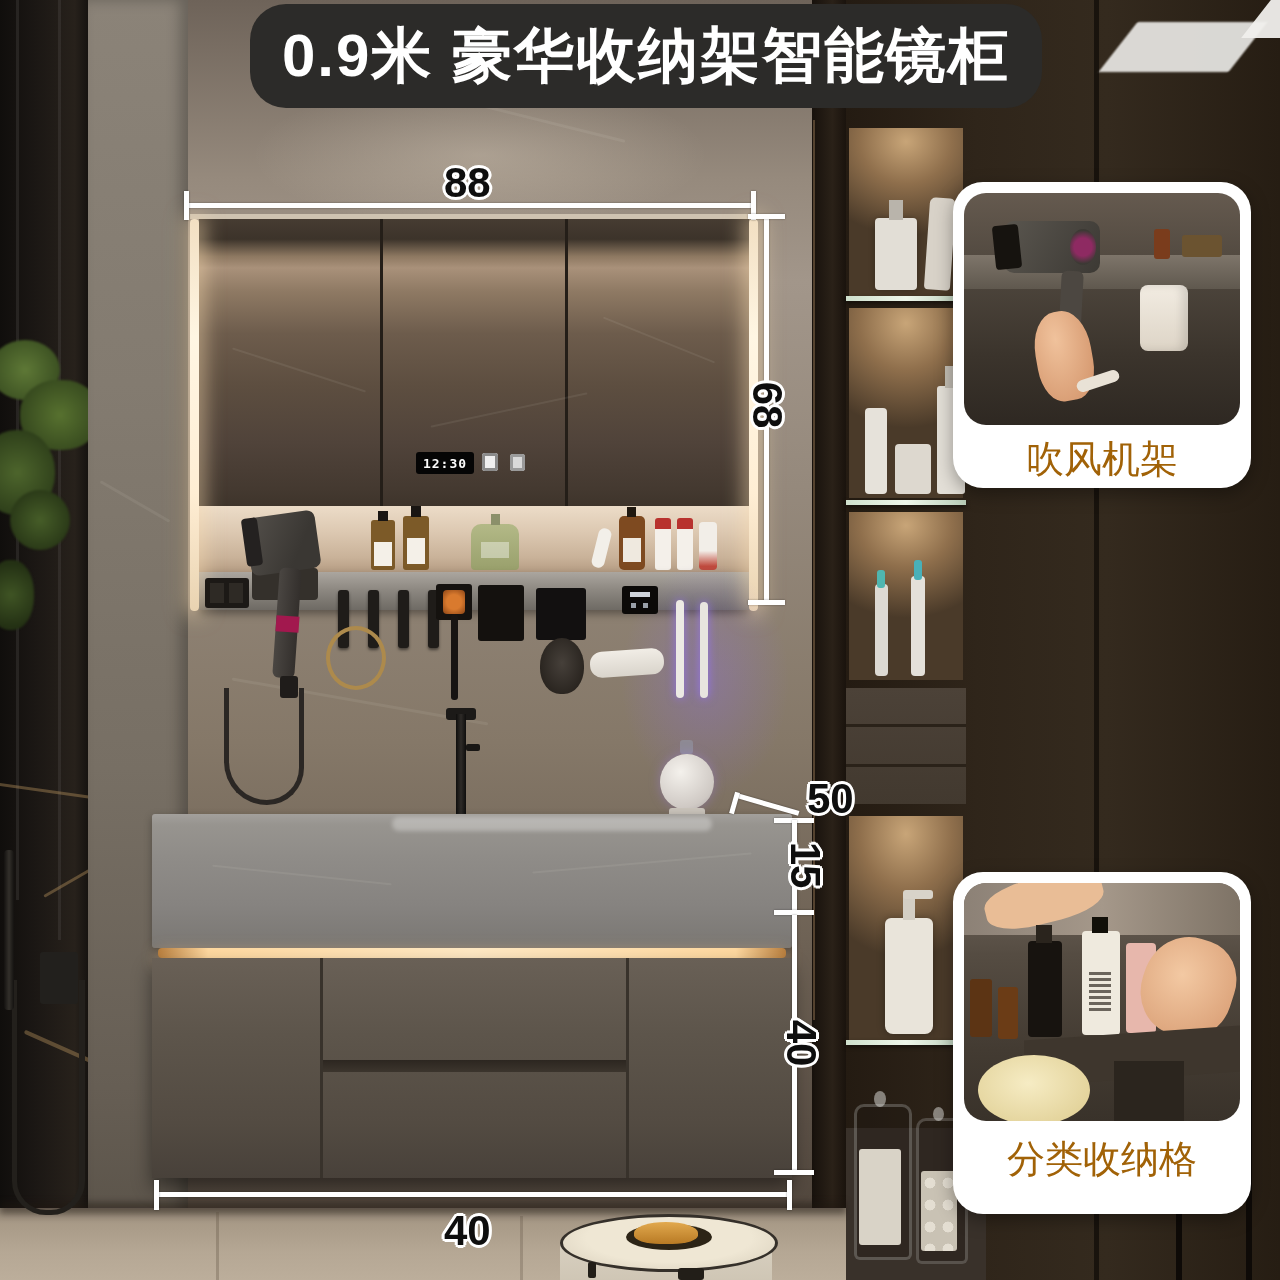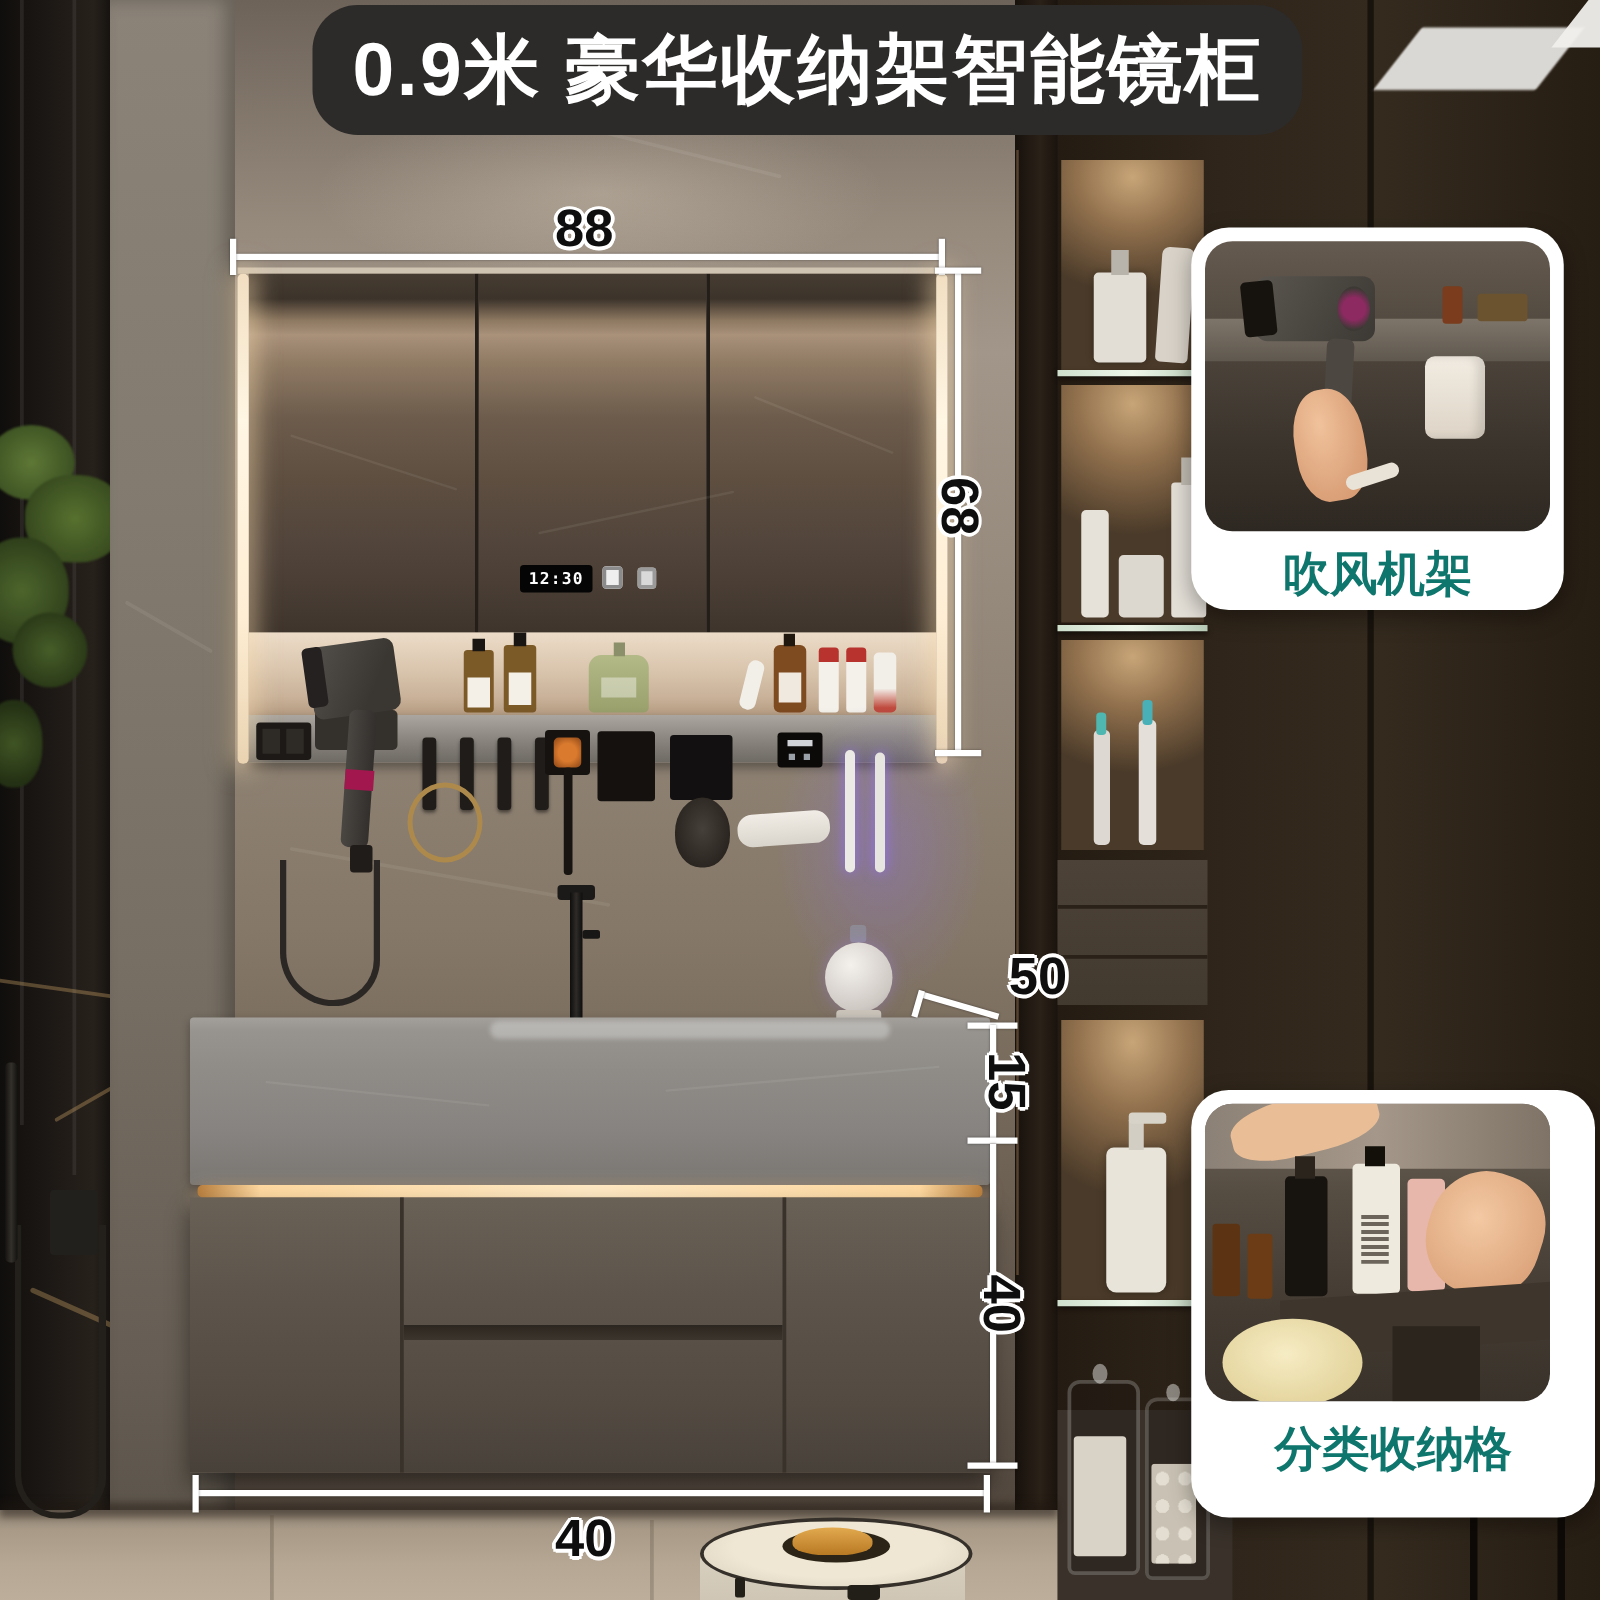--- a/index.html
+++ b/index.html
@@ -12,21 +12,21 @@
     text-shadow:-2px -2px 0 #fff,2px -2px 0 #fff,-2px 2px 0 #fff,2px 2px 0 #fff,
                 0 -3px 0 #fff,0 3px 0 #fff,-3px 0 0 #fff,3px 0 0 #fff;}
   .rot90{transform:rotate(90deg);transform-origin:center center;}
   
   .banner{left:250px;top:4px;width:792px;height:104px;background:#2c2b29;border-radius:36px;
           display:flex;align-items:center;justify-content:center;}
   .banner-text{color:#ffffff;font-size:60px;font-weight:bold;letter-spacing:2px;}
   
   .card{left:953px;width:298px;background:#ffffff;border-radius:30px;box-shadow:0 6px 18px rgba(0,0,0,.35);}
   .card-photo{position:absolute;left:11px;top:11px;width:276px;border-radius:22px;overflow:hidden;}
-  .card-label{position:absolute;left:0;width:100%;text-align:center;font-size:38px;font-weight:bold;color:#0f766e;}
+  .card-label{position:absolute;left:0;width:100%;text-align:center;font-size:38px;font-weight:normal;color:#a16207;}
   
   .door{top:0;height:287px;background:
     linear-gradient(180deg,#463c32 0%,#3c332a 7%,#8d7861 13%,#a9917a 17%,#8f7a64 25%,
                     #6d5c4c 40%,#5d4e40 58%,#50433a 78%,#443930 94%,#3e342b 100%);}
   .led-v{width:9px;background:linear-gradient(180deg,#f2dfc2,#fff6e3 30%,#ffeed4 70%,#e9d3b1);
          box-shadow:0 0 20px 5px rgba(255,225,180,.55);border-radius:4px;}
   .hook{width:11px;height:58px;background:#1f1c19;border-radius:3px;box-shadow:0 2px 3px rgba(0,0,0,.5);}
   .niche{left:3px;width:114px;background:
     radial-gradient(ellipse 90% 55% at 50% 8%,#c8a578 0%,#8f6f4c 45%,#4a3a29 100%);}
   .shelf-glass{left:0;width:120px;height:5px;background:linear-gradient(90deg,#cfe0cd,#eef6ea 50%,#b9cdb8);
@@ -266,21 +266,21 @@
   <div class="dim-label abs" style="left:444px;top:162px;">88</div>
   <div class="dim-line abs" style="left:186px;top:203px;width:568px;height:5px;"></div>
   <div class="dim-cap abs" style="left:184px;top:191px;width:5px;height:29px;"></div>
   <div class="dim-cap abs" style="left:751px;top:191px;width:5px;height:29px;"></div>
 
   <div class="dim-line abs" style="left:764px;top:216px;width:5px;height:388px;"></div>
   <div class="dim-cap abs" style="left:748px;top:214px;width:37px;height:5px;"></div>
   <div class="dim-cap abs" style="left:748px;top:600px;width:37px;height:5px;"></div>
   <div class="dim-label rot90 abs" style="left:744px;top:384px;">68</div>
 
-  <div class="dim-label abs" style="left:764px;top:760px;padding-left:43px;">50</div>
+  <div class="dim-label abs" style="left:764px;top:778px;padding-left:43px;">50</div>
   <div class="dim-line abs" style="left:736px;top:802px;width:64px;height:5px;transform:rotate(16deg);"></div>
   <div class="dim-cap abs" style="left:732px;top:792px;width:5px;height:22px;transform:rotate(16deg);"></div>
 
   <div class="dim-cap abs" style="left:774px;top:818px;width:40px;height:5px;"></div>
   <div class="dim-line abs" style="left:792px;top:820px;width:5px;height:92px;"></div>
   <div class="dim-label rot90 abs" style="left:782px;top:844px;">15</div>
   <div class="dim-cap abs" style="left:774px;top:910px;width:40px;height:5px;"></div>
 
   <div class="dim-line abs" style="left:792px;top:915px;width:5px;height:258px;"></div>
   <div class="dim-label rot90 abs" style="left:778px;top:1022px;">40</div>
@@ -306,21 +306,21 @@
       </div>
       <div class="abs" style="left:96px;top:78px;width:22px;height:70px;background:#4c4741;border-radius:6px;transform:rotate(3deg);"></div>
       <div class="abs" style="left:176px;top:92px;width:48px;height:66px;background:linear-gradient(180deg,#f2ece2,#ddd4c6);border-radius:8px;box-shadow:inset -6px 0 8px rgba(0,0,0,.12);"></div>
       <div class="abs" style="left:72px;top:118px;width:56px;height:90px;background:radial-gradient(ellipse at 40% 30%,#f0c29c,#d79b72 80%);border-radius:45% 45% 40% 40%;transform:rotate(-10deg);"></div>
       <div class="abs" style="left:112px;top:182px;width:44px;height:12px;background:#e9e2d6;border-radius:6px;transform:rotate(-18deg);"></div>
     </div>
     <div class="card-label" style="top:252px;">吹风机架</div>
   </div>
 
 
-  <div class="card abs" style="top:872px;height:342px;padding-left:25px;">
+  <div class="card abs" style="top:872px;height:342px;">
     <div class="card-photo" style="height:238px;background:linear-gradient(180deg,#6e645a 0%,#554c42 30%,#433b32 70%,#39322a 100%);">
       <div class="abs" style="left:0;top:0;width:276px;height:52px;background:linear-gradient(90deg,#8c8176,#a5988a 50%,#7e7366);"></div>
       <div class="abs" style="left:20px;top:-6px;width:120px;height:46px;background:#e9bd96;border-radius:40%;transform:rotate(-14deg);"></div>
       <div class="abs" style="left:64px;top:58px;width:34px;height:96px;background:#17130f;border-radius:4px;">
         <div class="abs" style="left:8px;top:-16px;width:16px;height:18px;background:#2a241d;"></div>
       </div>
       <div class="abs" style="left:118px;top:48px;width:38px;height:104px;background:#efeade;border-radius:4px;">
         <div class="abs" style="left:7px;top:40px;width:22px;height:40px;background:repeating-linear-gradient(0deg,#6b655c 0 3px,#efeade 3px 6px);"></div>
         <div class="abs" style="left:10px;top:-14px;width:16px;height:16px;background:#121009;"></div>
       </div>

